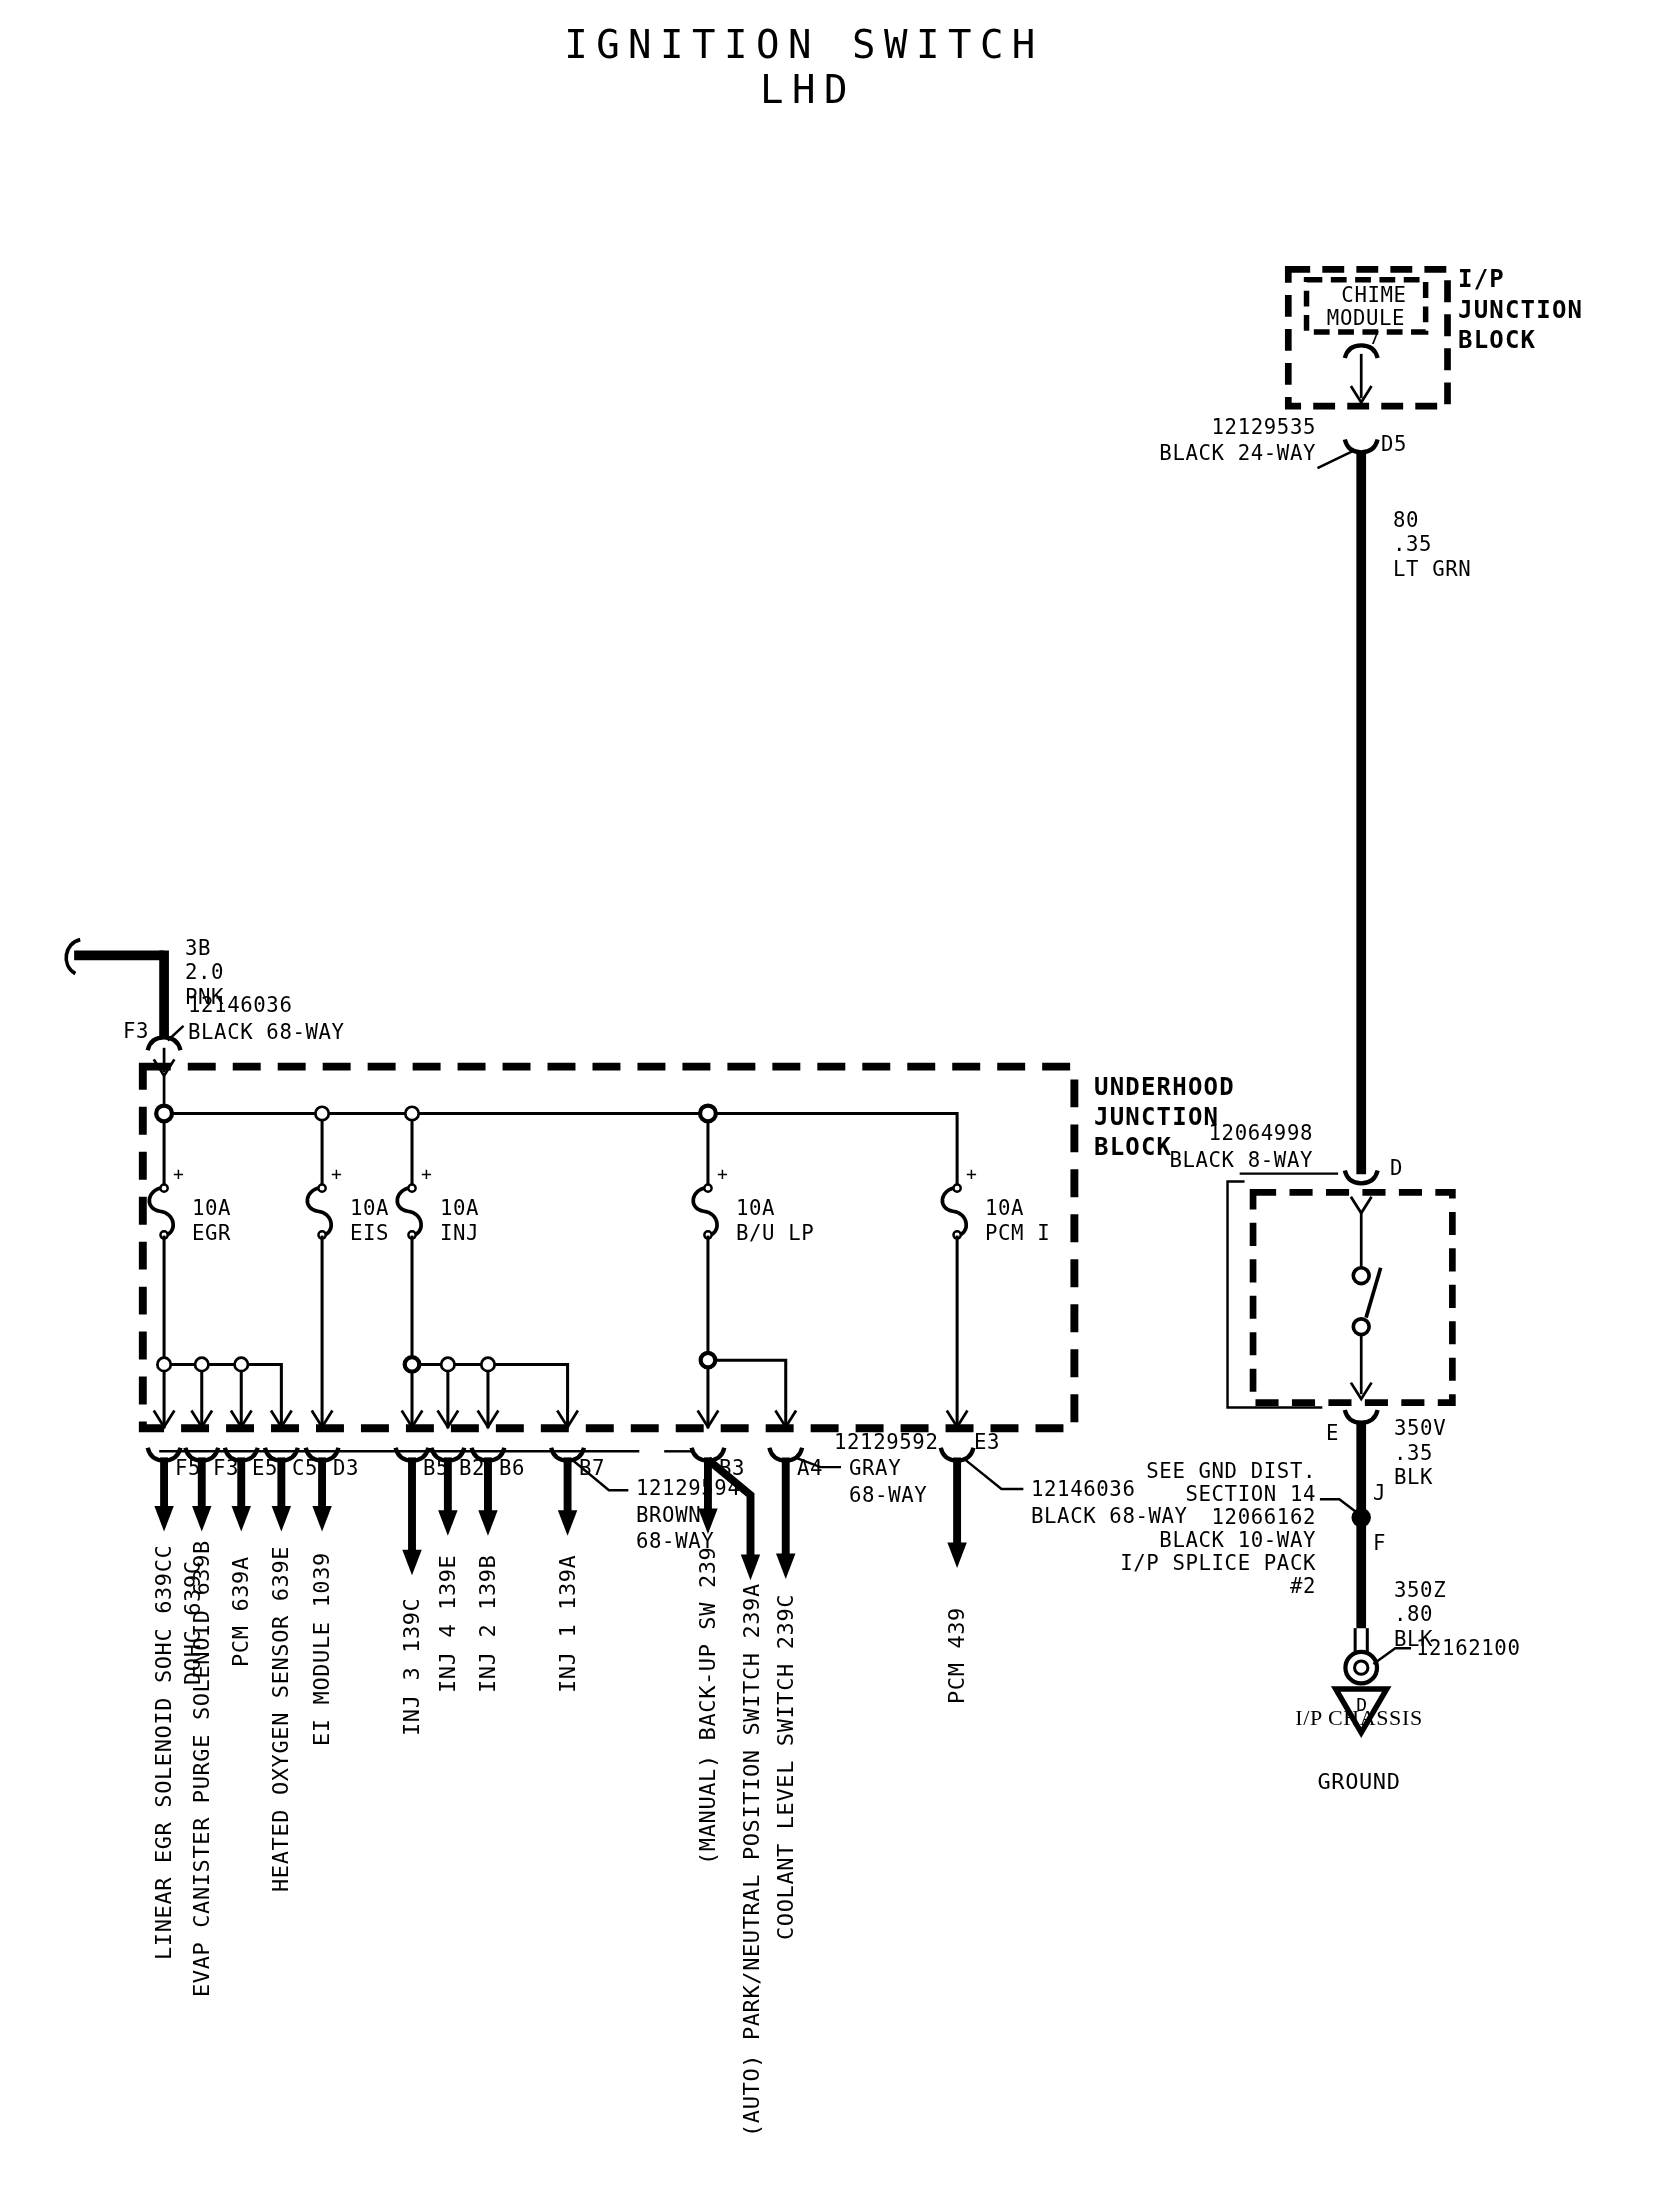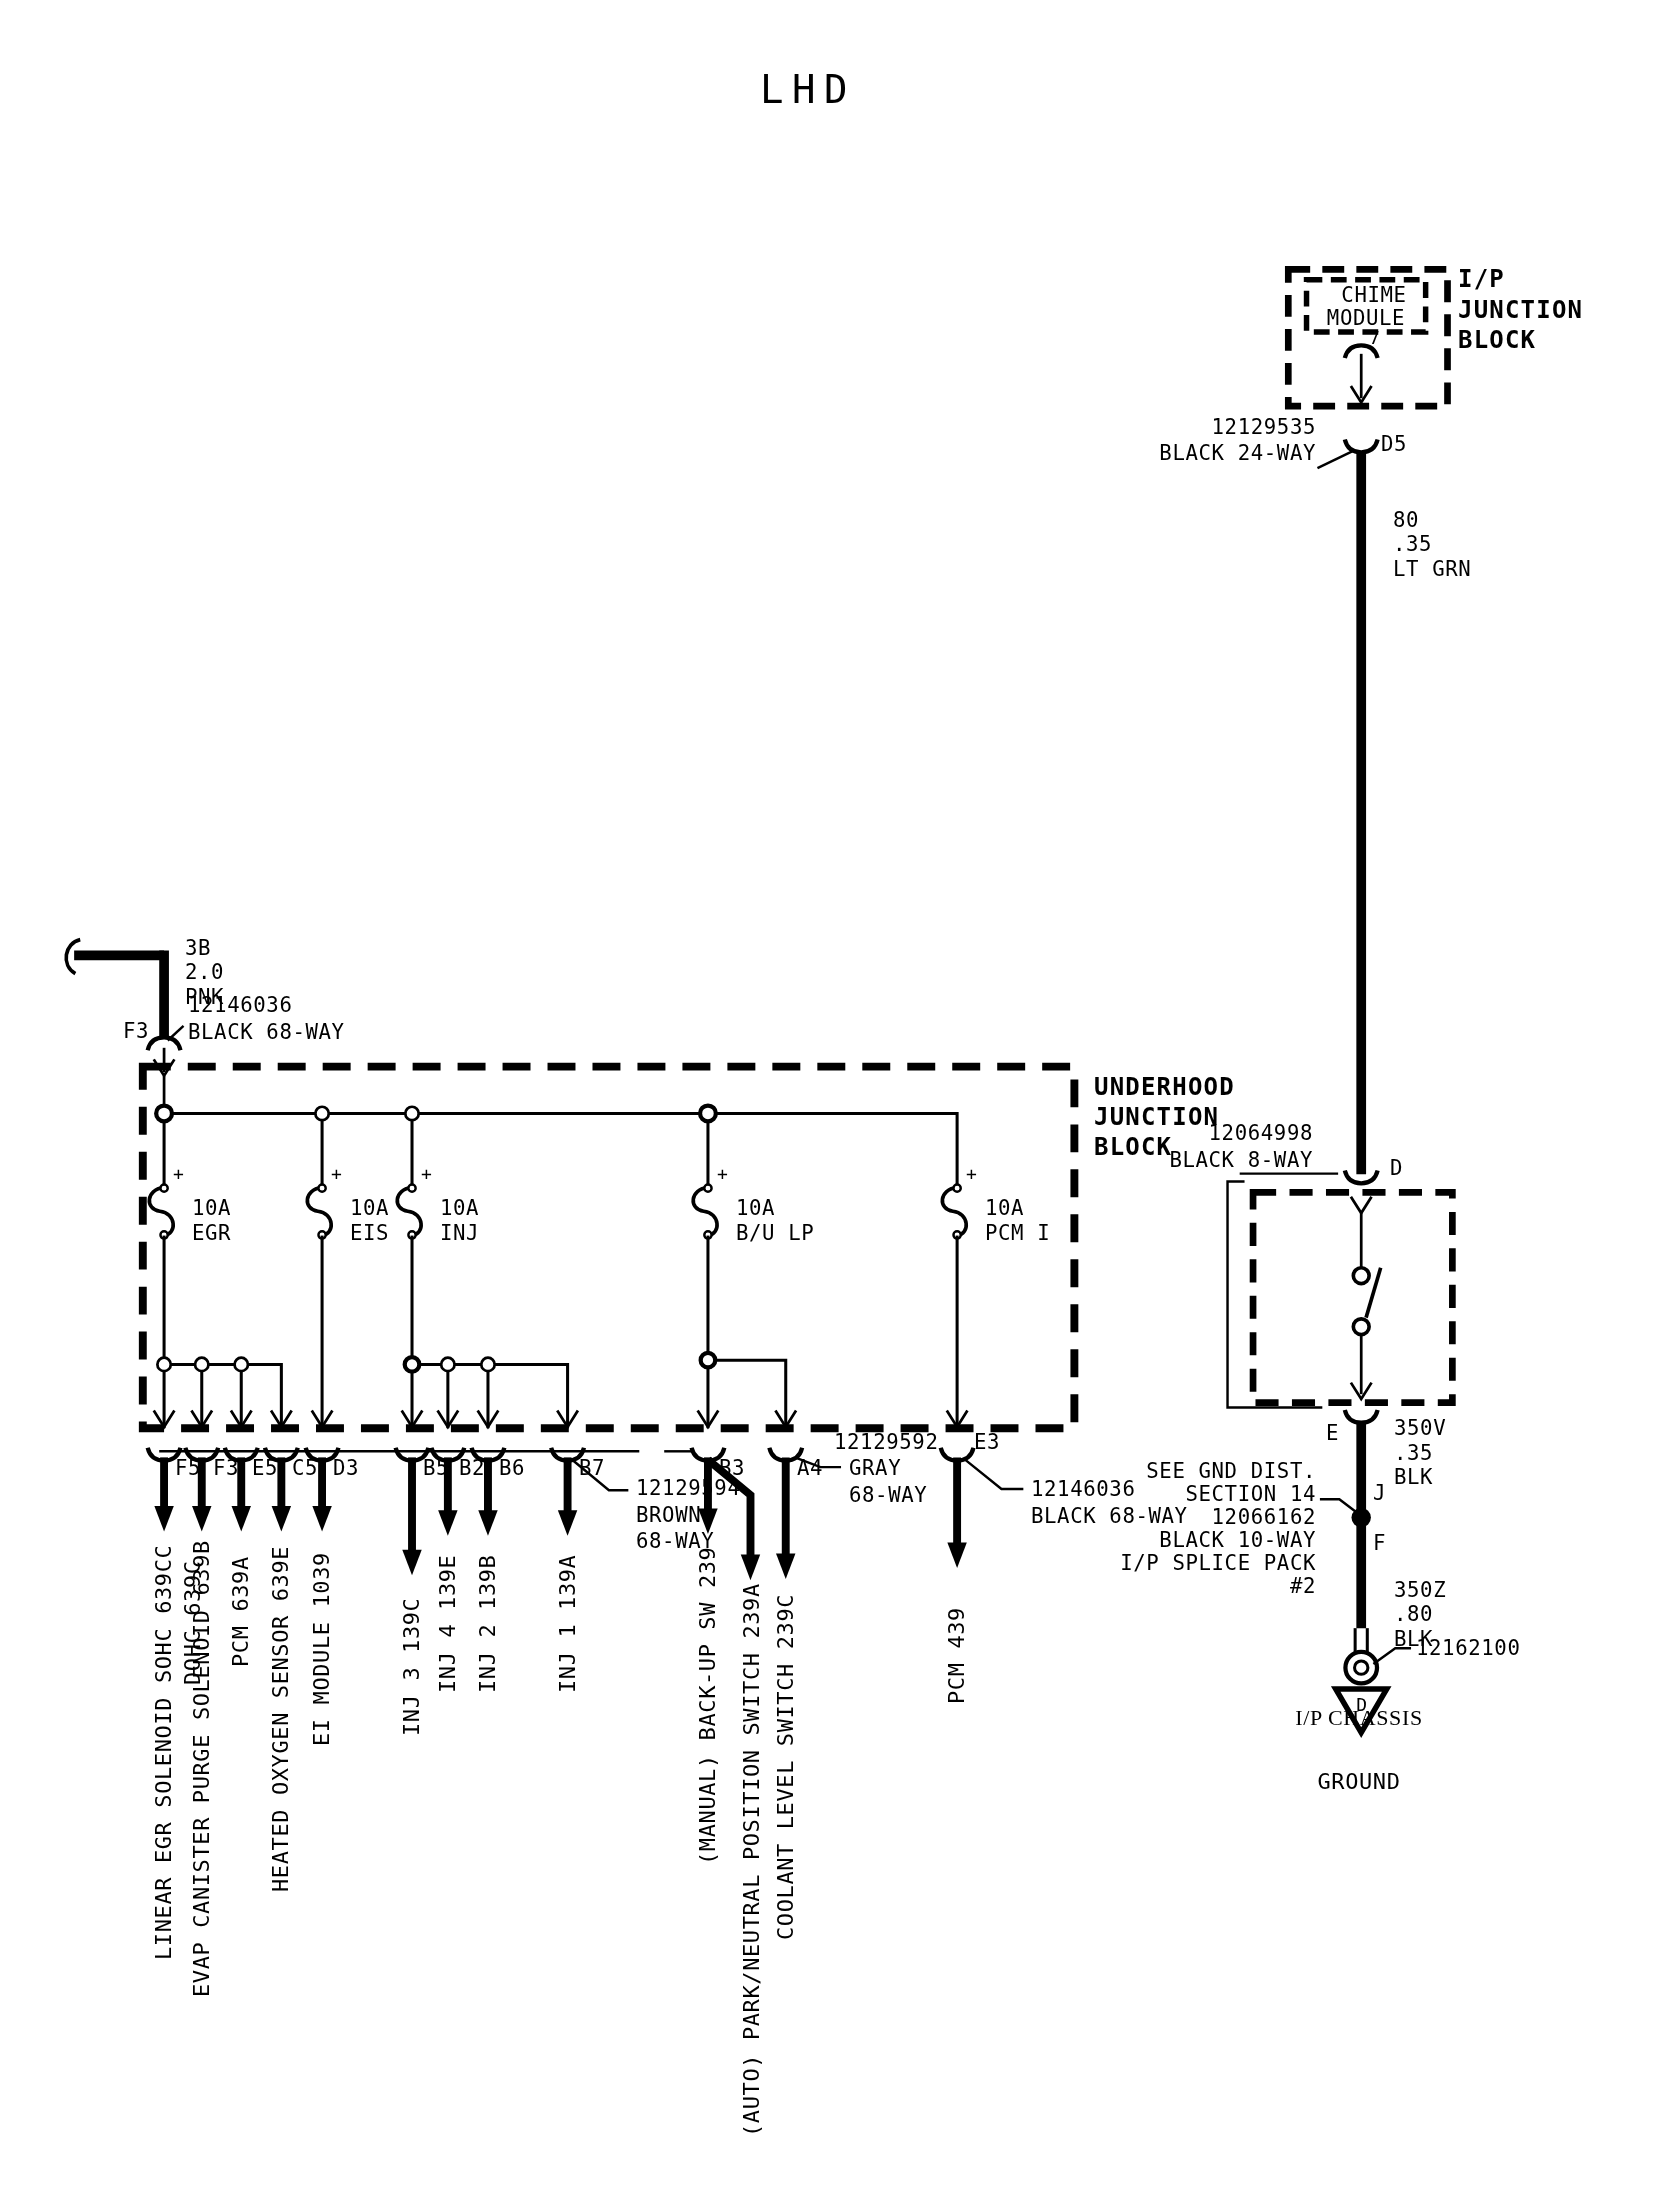--- a/index.html
+++ b/index.html
@@ -195,20 +195,21 @@
         <use href="#head" x="1575" y="2580"></use>
   </g>
 
   <g>
     <path d="M 944 2404 L 1002 2452 L 1034 2452" fill="none" stroke="#000" stroke-width="4"></path>
     <path d="M 1308 2398 L 1350 2414 L 1384 2414" fill="none" stroke="#000" stroke-width="4"></path>
     <path d="M 1586 2400 L 1648 2450 L 1684 2450" fill="none" stroke="#000" stroke-width="4"></path>
   </g>
 </svg>
 
+  <div class="title" style="left:804px;top:23px;">IGNITION SWITCH</div>
   <div class="title" style="left:808px;top:68px;">LHD</div>
 
   <div class="t cx" style="left:1366px;top:283px;margin-left:8px;">CHIME</div>
   <div class="t cx" style="left:1366px;top:306px;">MODULE</div>
   <div class="t b" style="left:1458px;top:267px;">I/P</div>
   <div class="t b" style="left:1458px;top:298px;">JUNCTION</div>
   <div class="t b" style="left:1458px;top:328px;">BLOCK</div>
   <div class="t small" style="left:1369px;top:326px;">7</div>
 
   <div class="t" style="left:1381px;top:432px;">D5</div>

